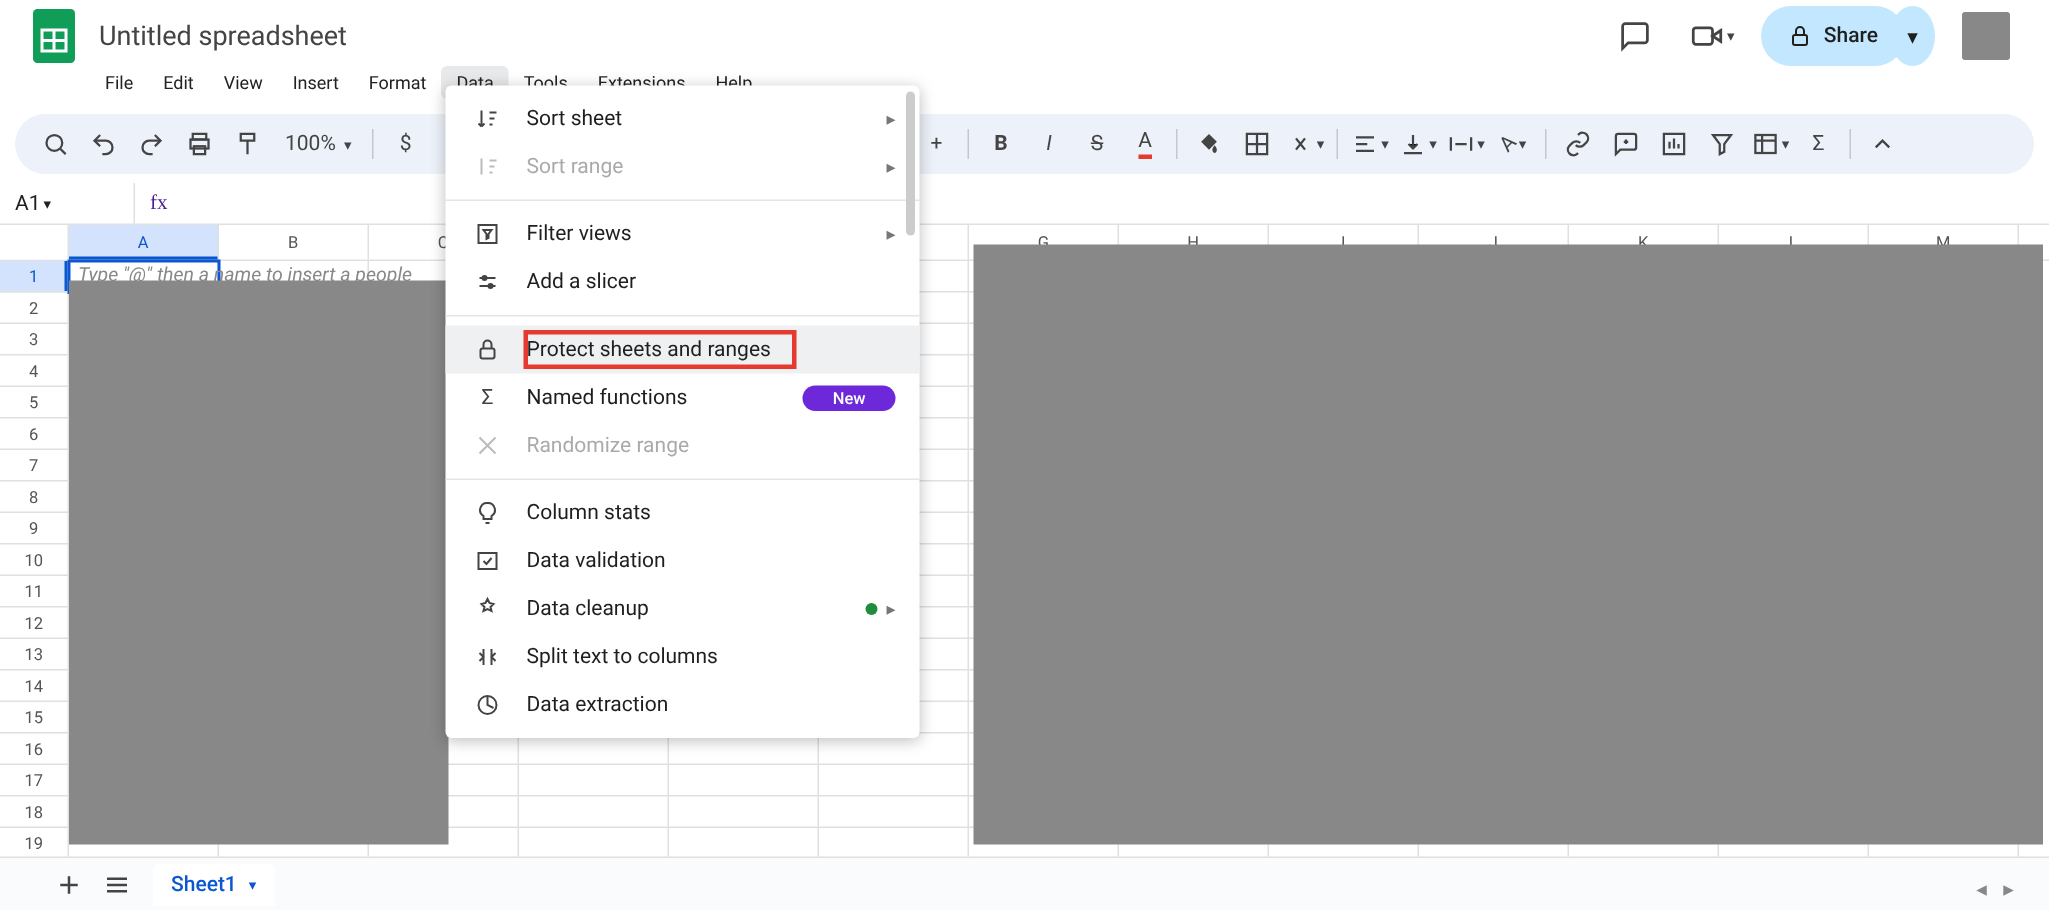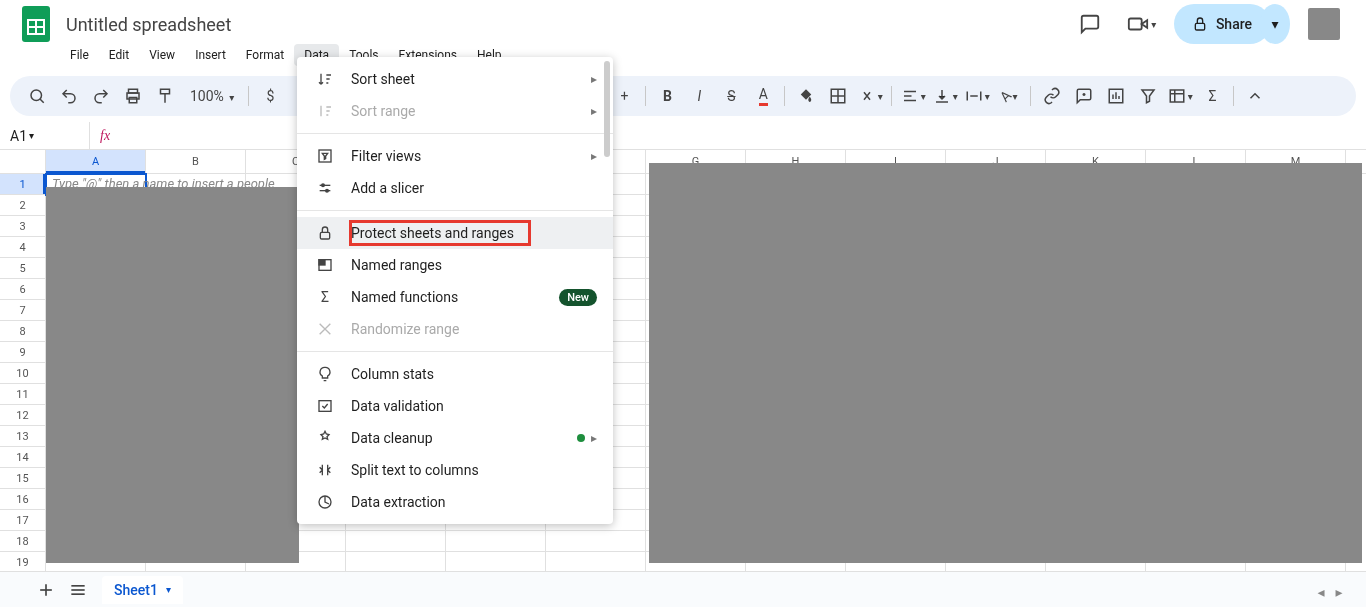--- a/index.html
+++ b/index.html
@@ -22,21 +22,21 @@
   .toolbar-wrap { padding: 6px 10px; text-align: right; }
   .toolbar { background: #edf2fa; border-radius: 24px; height: 40px; display: flex; align-items: center; padding: 0 12px; gap: 2px; }
   .tb-btn { width: 30px; height: 30px; display: flex; align-items: center; justify-content: center; cursor: pointer; border-radius: 4px; color: #444; }
   .tb-text { padding: 0 8px; cursor: pointer; color: #444; font-size: 14px; }
   .tb-sep { width: 1px; height: 20px; background: #c7c7c7; margin: 0 4px; }
   .tb-gap { width: 320px; }
   .caret-down { font-size: 10px; margin-left: 2px; }
 
   .namebox-row { display: flex; align-items: center; border-bottom: 1px solid #e0e0e0; height: 28px; }
   .namebox { width: 90px; padding: 0 10px; display: flex; align-items: center; border-right: 1px solid #e0e0e0; height: 100%; font-size: 14px; }
-  .fx { padding: 0 10px; font-style: italic; color: #be185d; font-family: serif; }
+  .fx { padding: 0 10px; color: #4c1d95; font-family: serif; }
 
   .grid-area { position: relative; height: 400px; }
   .col-headers { display: flex; height: 24px; border-bottom: 1px solid #e0e0e0; }
   .corner { width: 46px; border-right: 1px solid #e0e0e0; background: #fff; }
   .col-h { width: 100px; text-align: center; font-size: 11px; color: #555; border-right: 1px solid #e0e0e0; line-height: 24px; position: relative; }
   .col-h.sel { background: #d3e3fd; color: #0b57d0; }
   .col-h.sel::after { content:''; position:absolute; bottom:0; left:0; right:0; height:2px; background:#0b57d0;}
   .rows { display: flex; }
   .row-headers { width: 46px; }
   .row-h { height: 21px; text-align: center; font-size: 11px; color: #555; border-right: 1px solid #e0e0e0; border-bottom: 1px solid #e0e0e0; line-height: 21px; position:relative; }
@@ -60,21 +60,21 @@
   .dropdown { position: absolute; top: 57px; left: 297px; width: 316px; background: #fff; border-radius: 4px; box-shadow: 0 2px 10px rgba(0,0,0,0.25); z-index: 100; padding: 6px 0; }
   .dd-scroll { position:absolute; top:4px; right:3px; width:6px; height:96px; background:#ccc; border-radius:3px; }
   .dd-item { display: flex; align-items: center; height: 32px; padding: 0 16px; cursor: pointer; position: relative; }
   .dd-item.disabled { color: #aaa; cursor: default; }
   .dd-item.hover { background: #eef0f2; }
   .dd-icon { width: 24px; display: flex; justify-content: center; margin-right: 14px; color: #444; }
   .dd-item.disabled .dd-icon { color: #bbb; }
   .dd-label { flex: 1; font-size: 14px; }
   .dd-sub { color: #777; font-size: 12px; }
   .dd-sep { height: 1px; background: #e5e5e5; margin: 6px 0; }
-  .dd-badge { background: #14532d; color: #fff; font-size: 11px; font-weight: 500; padding: 2px 8px; border-radius: 10px; }
+  .dd-badge { background: #6d28d9; color: #fff; font-size: 11px; font-weight: 500; padding: 2px 20px; border-radius: 10px; }
   .dd-dot { width: 8px; height: 8px; background: #1e8e3e; border-radius: 50%; margin-right: 6px; }
   .highlight-box { position: absolute; border: 3px solid #e6392f; left: 52px; top: 3px; width: 182px; height: 26px; pointer-events: none; }
 
   svg { display: block; }
 </style>
 </head>
 <body>
 
 <div class="header">
   <div class="logo">
@@ -684,29 +684,20 @@
     <span class="dd-icon">
         <svg width="16" height="16" viewBox="0 0 24 24" fill="none" stroke="#444" stroke-width="2">
           <rect x="5" y="11" width="14" height="10" rx="2"></rect>
           <path d="M8 11V7a4 4 0 0 1 8 0v4"></path>
         </svg>
       </span>
     <span class="dd-label">Protect sheets and ranges</span>
     <div class="highlight-box"></div>
   </div>
   <div class="dd-item">
-    <span class="dd-icon">
-        <svg width="16" height="16" viewBox="0 0 24 24" fill="none" stroke="#444" stroke-width="2">
-          <rect x="3" y="4" width="18" height="16"></rect>
-          <rect x="3" y="4" width="9" height="8" fill="#444"></rect>
-        </svg>
-      </span>
-    <span class="dd-label">Named ranges</span>
-  </div>
-  <div class="dd-item">
     <span class="dd-icon">Σ</span>
     <span class="dd-label">Named functions</span>
     <span class="dd-badge">New</span>
   </div>
   <div class="dd-item disabled">
     <span class="dd-icon">
         <svg width="16" height="16" viewBox="0 0 24 24" fill="none" stroke="#bbb" stroke-width="2">
           <path d="M4 4l16 16M4 20L20 4"></path>
         </svg>
       </span>

